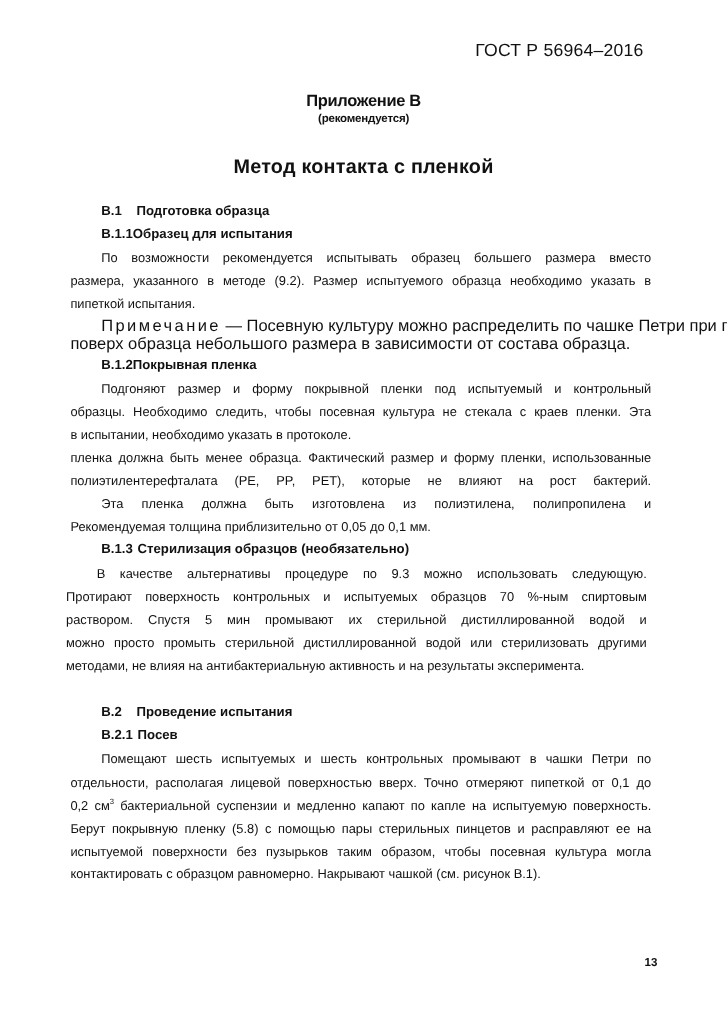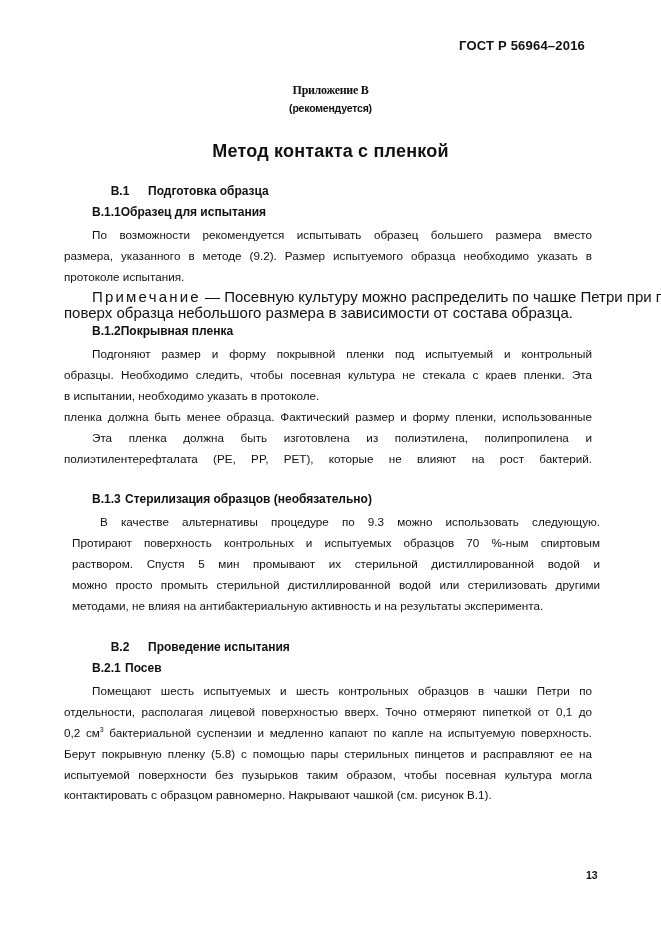--- a/index.html
+++ b/index.html
@@ -1,26 +1,26 @@
 <!DOCTYPE html>
 <html><head>
 <meta charset="utf-8">
 <style>
   html, body { margin: 0; padding: 0; background: #ffffff; }
   body { width: 661px; height: 935px; position: relative; overflow: hidden;
          font-family: "Liberation Sans", sans-serif; color: #111; }
   .abs { position: absolute; }
-  .hdr { top: 38px; right: 76px; font-size: 13px; font-weight: bold; letter-spacing: 0.2px; margin-left: 36px; }
+  .hdr { top: 38px; right: 76px; font-size: 16px; font-weight: normal; letter-spacing: 0.2px; margin-left: 36px; }
   .center { left: 0; width: 661px; text-align: center; font-weight: bold; }
-  .app-title { top: 83px; font-size: 12px; letter-spacing: -0.3px; font-family: Liberation Serif, serif; }
+  .app-title { top: 83px; font-size: 15px; letter-spacing: -0.3px; }
   .app-sub { top: 102px; font-size: 10.5px; letter-spacing: -0.2px; }
   .doc-title { top: 141px; font-size: 18px; letter-spacing: 0.2px; }
   .h { position: absolute; left: 92px; font-weight: bold; font-size: 12px; white-space: nowrap; }
   .h .num { display: inline-block; }
-  .h.sp .num { width: 56px; text-align: center; }
+  .h.sp .num { width: 32px; }
   .h.sp2 .num { width: 33px; }
   .block { position: absolute; left: 92px; width: 500px; }
   .line { display: block; white-space: nowrap; font-size: 11.7px; height: 20.9px; line-height: 20.9px;
           text-align: justify; text-align-last: justify; }
   .line.last { text-align-last: left; }
   .note { position: absolute; left: 92px; width: 500px; font-size: 9px; line-height: 16px; }
   .note .line { font-size: 15px; height: 16px; line-height: 16px; }
   .note-label { letter-spacing: 2.2px; }
   .pagenum { top: 869px; left: 586px; font-size: 10.5px; font-weight: bold; }
   sup { font-size: 7px; vertical-align: super; line-height: 0; }
@@ -37,61 +37,62 @@
 <div class="h sp" style="top:184px;">
   <span class="num">В.1</span><span>Подготовка образца</span>
 </div>
 
 <div class="h" style="top:205px;">
   <span>В.1.1</span><span>Образец для испытания</span>
 </div>
 <div class="block" style="top:225px; left:64px; width:528px;">
   <span class="line" style="padding-left:28px;">По возможности рекомендуется испытывать образец большего размера вместо</span>
   <span class="line">размера, указанного в методе (9.2). Размер испытуемого образца необходимо указать в</span>
-  <span class="line last">протоколе испытания.</span>
+  <span class="line last">пипеткой испытания.</span>
 </div>
 <div class="note" style="top:289px; left:64px; width:528px;">
   <span class="line" style="padding-left:28px;"><span class="note-label">Примечание</span> <span>— Посевную культуру можно распределить по чашке Петри при помещении пленки</span></span>
   <span class="line last">поверх образца небольшого размера в зависимости от состава образца.</span>
 </div>
 
 <div class="h" style="top:324px;">
   <span>В.1.2</span><span>Покрывная пленка</span>
 </div>
 <div class="block" style="top:344px; left:64px; width:528px;">
   <span class="line" style="padding-left:28px;">Подгоняют размер и форму покрывной пленки под испытуемый и контрольный</span>
   <span class="line">образцы. Необходимо следить, чтобы посевная культура не стекала с краев пленки. Эта</span>
   <span class="line last">в испытании, необходимо указать в протоколе.</span>
   <span class="line">пленка должна быть менее образца. Фактический размер и форму пленки, использованные</span>
 </div>
 <div class="block" style="top:428px; left:64px; width:528px;">
+  <span class="line">полиэтилентерефталата (PE, PP, PET), которые не влияют на рост бактерий.</span>
   <span class="line" style="padding-left:28px;">Эта пленка должна быть изготовлена из полиэтилена, полипропилена и</span>
-  <span class="line">полиэтилентерефталата (PE, PP, PET), которые не влияют на рост бактерий.</span>
+  <span class="line last">Рекомендуемая толщина приблизительно от 0,05  до 0,1 мм.</span>
 </div>
 
 <div class="h sp2" style="top:492px;">
   <span class="num">В.1.3</span><span>Стерилизация образцов (необязательно)</span>
 </div>
-<div class="block" style="top:512px; left:72px; width:528px;">
+<div class="block" style="top:512px; left:60px; width:528px;">
   <span class="line" style="padding-left:28px;">В качестве альтернативы процедуре по 9.3 можно использовать следующую.</span>
   <span class="line">Протирают поверхность контрольных и испытуемых образцов 70 %-ным спиртовым</span>
   <span class="line">раствором. Спустя 5 мин промывают их стерильной дистиллированной водой и</span>
   <span class="line">можно просто промыть стерильной дистиллированной водой или стерилизовать другими</span>
   <span class="line last">методами, не влияя на антибактериальную активность и на результаты эксперимента.</span>
 </div>
 
 <div class="h sp" style="top:640px;">
   <span class="num">В.2</span><span>Проведение испытания</span>
 </div>
 
 <div class="h sp2" style="top:661px;">
   <span class="num">В.2.1</span><span>Посев</span>
 </div>
 <div class="block" style="top:681px; left:64px; width:528px;">
-  <span class="line" style="padding-left:28px;">Помещают шесть испытуемых и шесть контрольных образцов в чашки Петри по</span>
+  <span class="line" style="padding-left:28px;">Помещают шесть испытуемых и шесть контрольных промывают в чашки Петри по</span>
   <span class="line">отдельности, располагая лицевой поверхностью вверх. Точно отмеряют пипеткой от 0,1 до</span>
   <span class="line"><span>0,2 см</span><sup>3</sup><span> бактериальной суспензии и медленно капают по капле на испытуемую поверхность.</span></span>
   <span class="line">Берут покрывную пленку (5.8) с помощью пары стерильных пинцетов и расправляют ее на</span>
   <span class="line">испытуемой поверхности без пузырьков таким образом, чтобы посевная культура могла</span>
   <span class="line last">контактировать с образцом равномерно. Накрывают чашкой (см. рисунок В.1).</span>
 </div>
 
 <div class="abs pagenum">13</div>
 
 </body></html>

